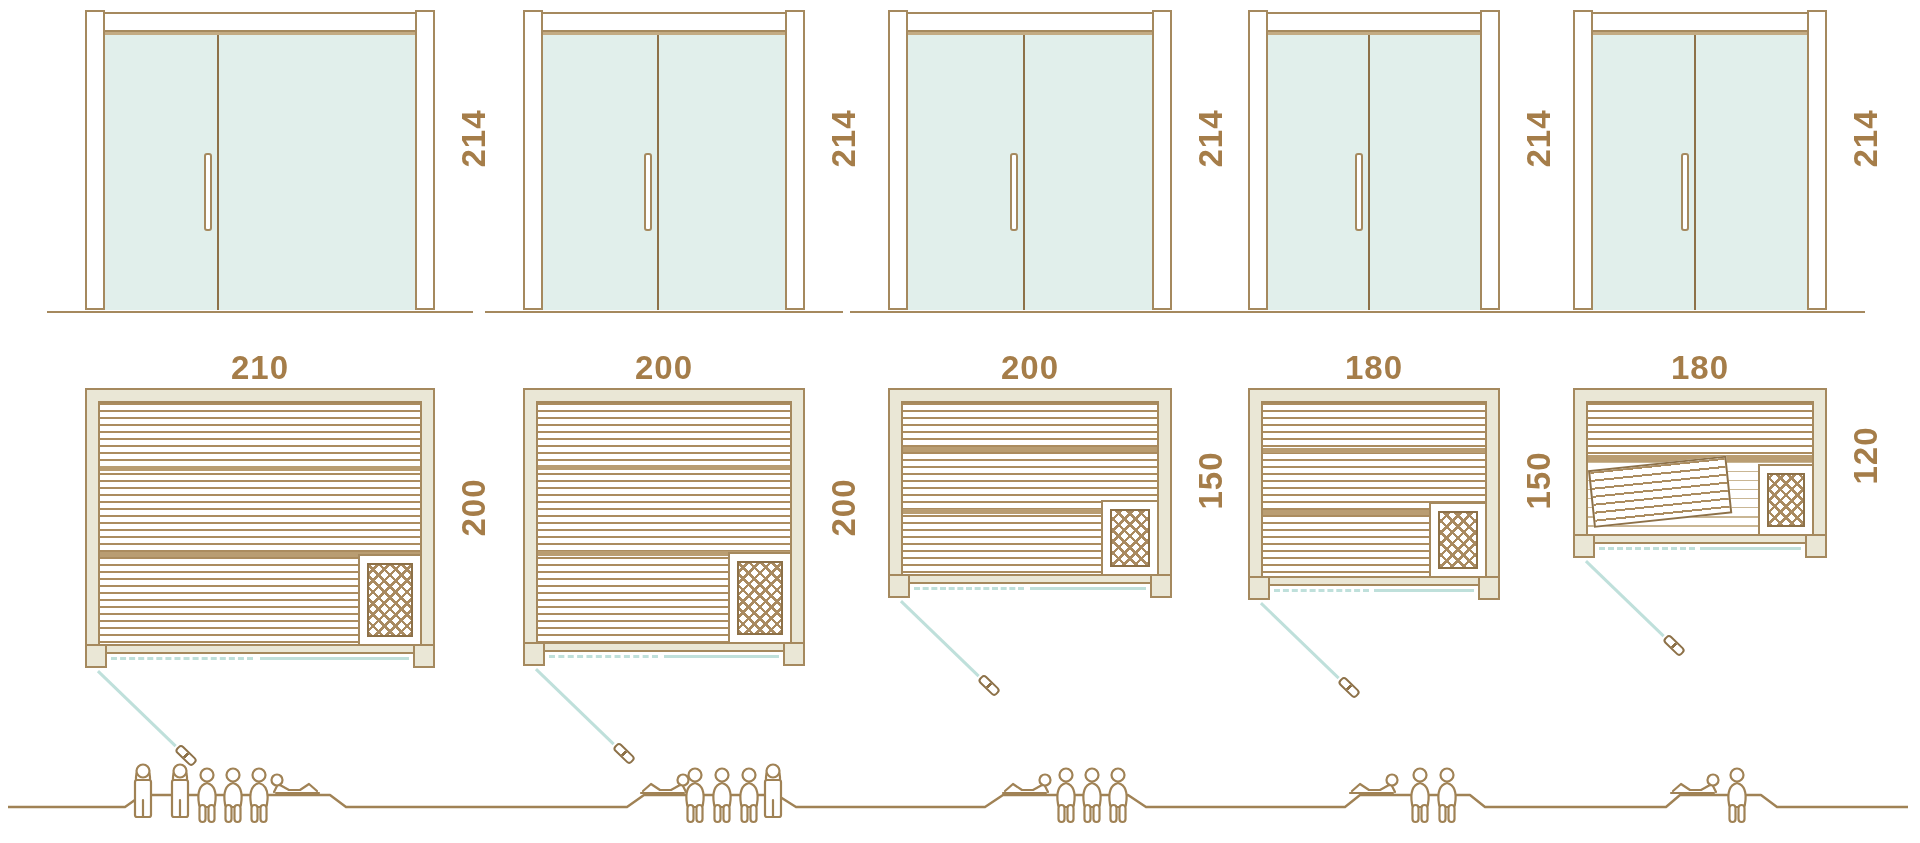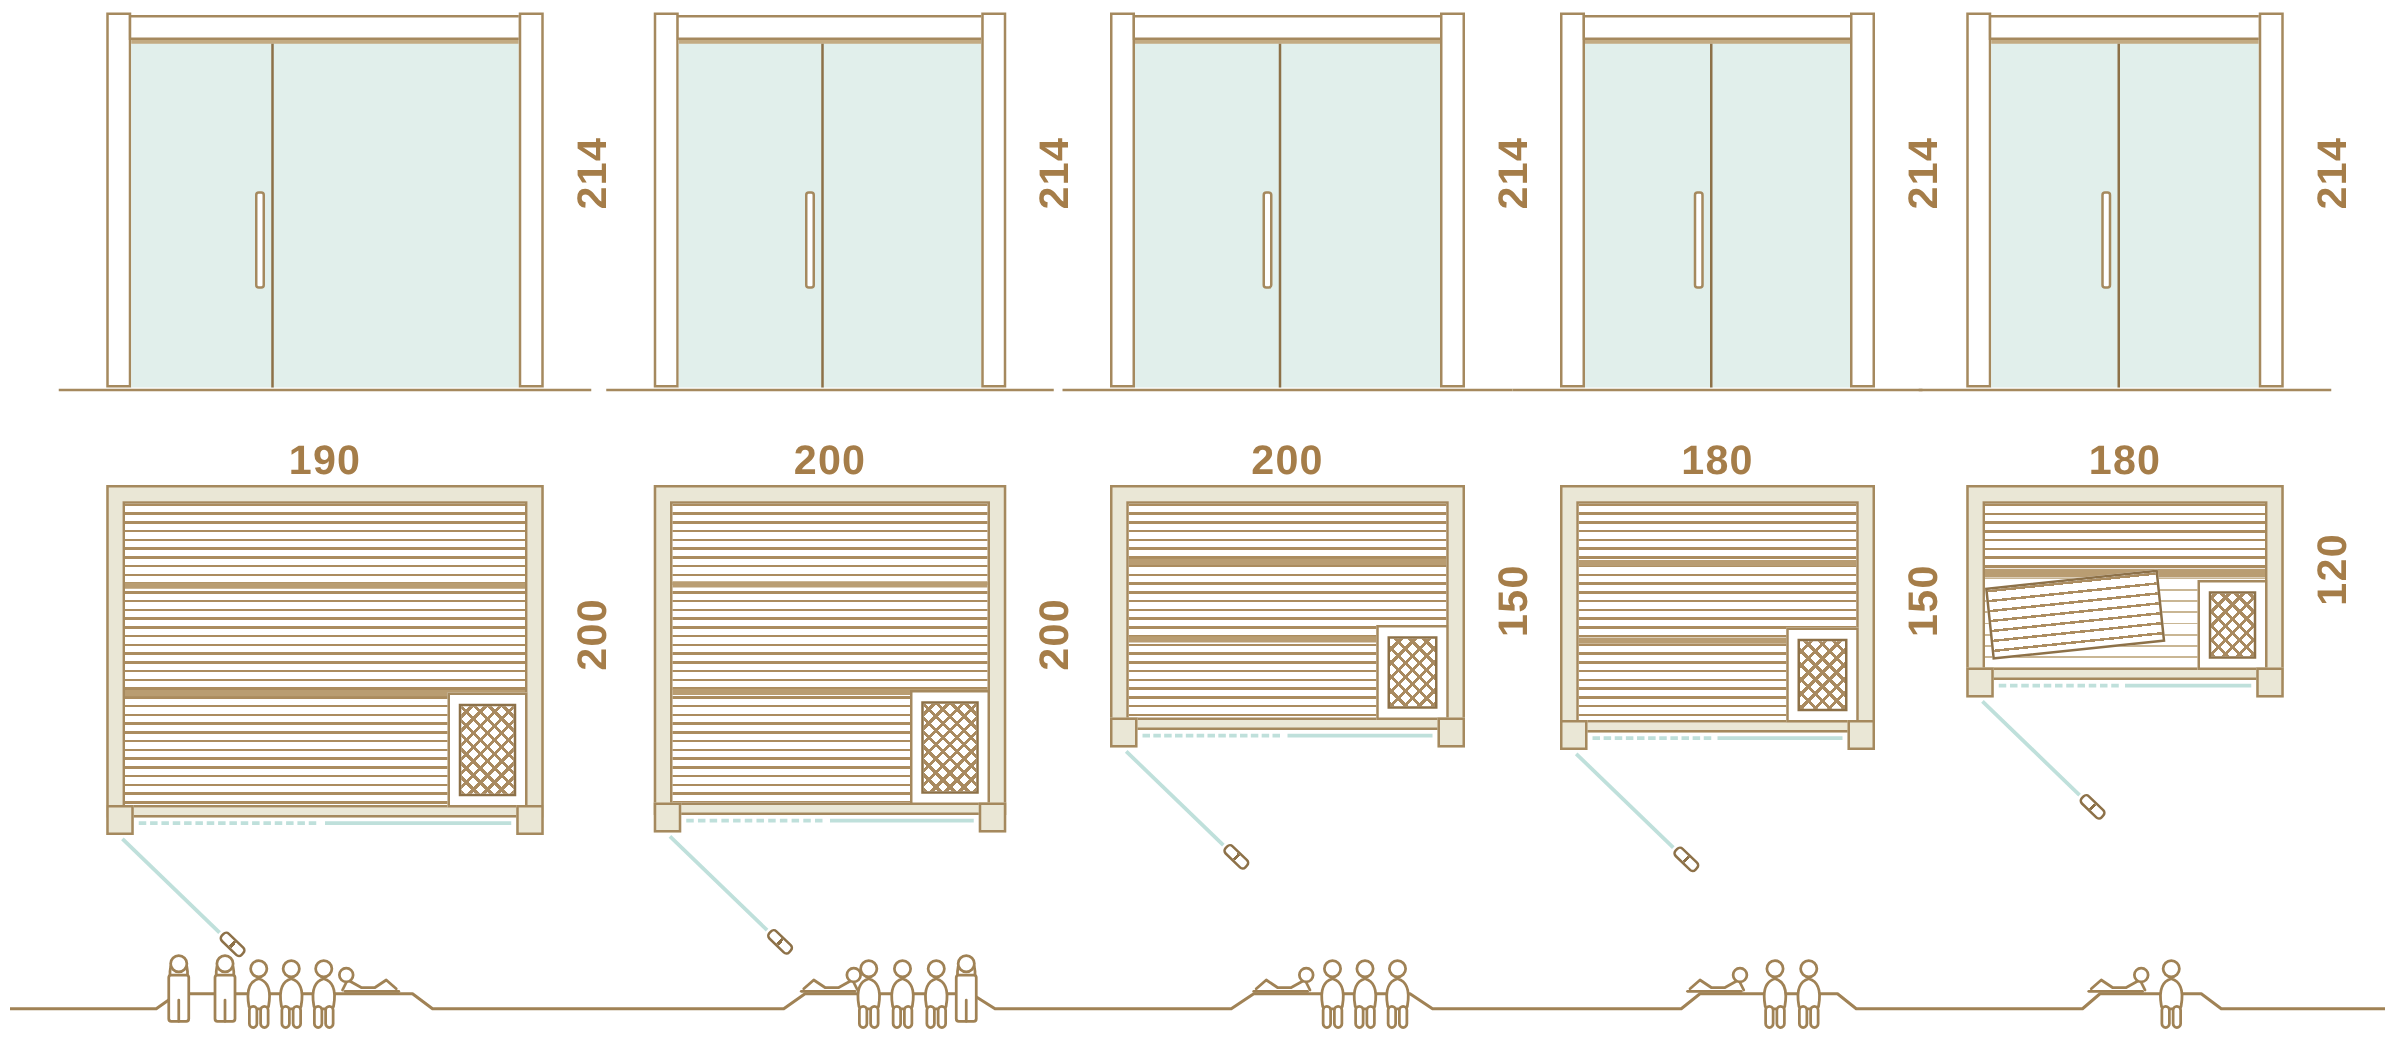--- a/index.html
+++ b/index.html
@@ -97,21 +97,21 @@
       <div class="post left"></div>
       <div class="lintel"></div>
       <div class="glass">
         <div class="panel-divider"></div>
         <div class="handle"></div>
       </div>
       <div class="post right"></div>
     </div>
     <div class="door-ground"></div>
     <div class="dim dim-door-h">214</div>
-    <div class="dim dim-w">190</div>
+    <div class="dim dim-w">210</div>
     <div class="plan">
       <div class="p-frame"></div>
       <div class="p-interior">
         <div class="slat-band band1"></div>
         <div class="slat-band band2"></div>
         <div class="p-pocket">
           <div class="p-heater"></div>
         </div>
       </div>
       <div class="p-post pl"></div>

